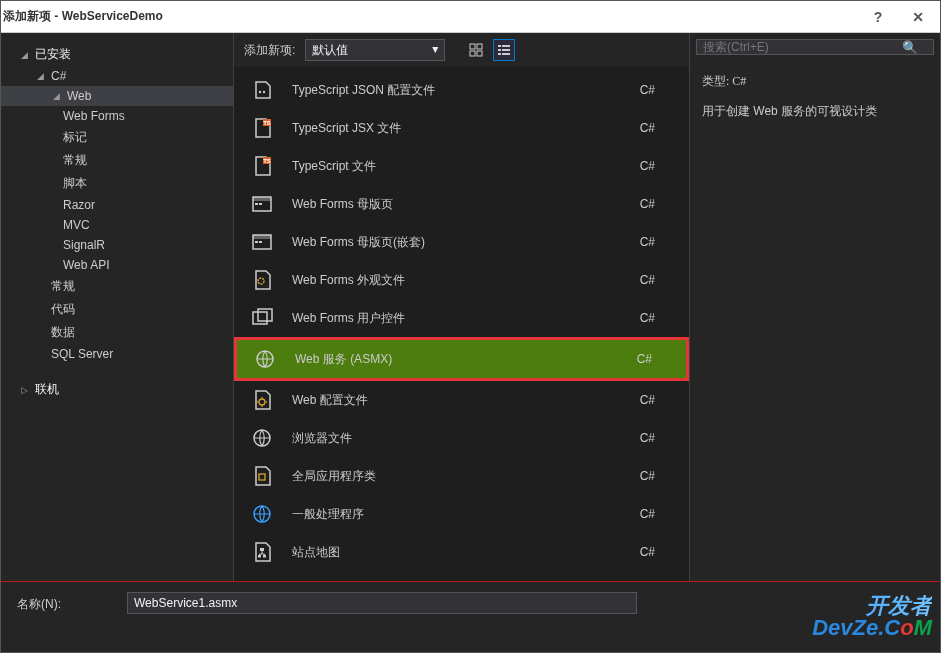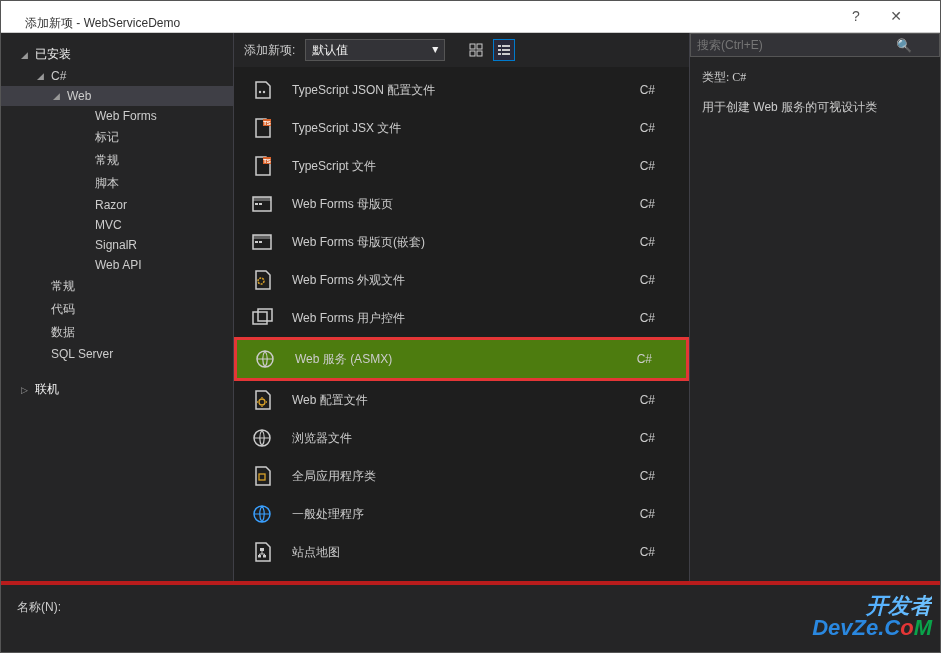--- a/index.html
+++ b/index.html
@@ -11,23 +11,24 @@
       width: 941px;
       height: 653px;
       overflow: hidden;
       border: 1px solid #555;
     }
     .titlebar {
       height: 32px;
       background: #ffffff;
       color: #333;
       display: flex;
-      align-items: flex-end;
-      padding: 0 24px;
+      align-items: center;
+      padding: 0 2px;
       border-bottom: 1px solid #ccc;
+      font-weight: bold;
     }
     .titlebar-title { flex: 1; font-size: 12px; }
     .titlebar-btn {
       width: 40px;
       height: 32px;
       display: flex;
       align-items: center;
       justify-content: center;
       cursor: pointer;
       font-size: 14px;
@@ -59,21 +60,21 @@
     }
     .tree-caret {
       display: inline-block;
       width: 14px;
       font-size: 9px;
       color: #999;
     }
     .indent-1 { padding-left: 20px; }
     .indent-2 { padding-left: 36px; }
     .indent-3 { padding-left: 52px; }
-    .indent-4 { padding-left: 80px; }
+    .indent-4 { padding-left: 48px; }
     .center-panel {
       flex: 1;
       display: flex;
       flex-direction: column;
       background: #1e1e1e;
       border-left: 1px solid #3f3f46;
       border-right: 1px solid #3f3f46;
     }
     .center-toolbar {
       height: 34px;
@@ -130,21 +131,22 @@
     }
     .template-label { flex: 1; }
     .template-lang { color: #ccc; padding-right: 20px; }
     .right-panel {
       width: 250px;
       background: #252526;
       display: flex;
       flex-direction: column;
     }
     .search-box {
-      height: 24px;
+      margin: 6px;
+      height: 16px;
       background: #333337;
       border: 1px solid #555;
       display: flex;
       align-items: center;
       padding: 0 6px;
       gap: 44px;
     }
     .search-input {
       flex: 1;
       background: transparent;
@@ -159,21 +161,21 @@
       color: #ccc;
       line-height: 1.8;
     }
     .info-type { margin-bottom: 8px; font-family: Liberation Serif, serif; }
     .bottom-bar {
       height: 72px;
       background: #252526;
       padding: 10px 16px;
       display: flex;
       align-items: flex-start;
-      border-top: 4px solid #b91c1c;
+      border-top: 1px solid #b91c1c;
       position: relative;
     }
     .name-label {
       width: 110px;
       color: #ccc;
       padding-top: 4px;
     }
     .name-input {
       width: 510px;
       height: 22px;
@@ -469,17 +471,18 @@
         <span>类型:</span>
         <span>C#</span>
       </div>
       <div>用于创建 Web 服务的可视设计类</div>
     </div>
   </div>
 </div>
 
 <div class="bottom-bar">
   <span class="name-label">名称(N):</span>
+  <input class="name-input" value="WebService1.asmx" style="">
   <div class="watermark">
     <div class="wm-line1">开发者</div>
     <div class="wm-line2"><span>DevZe.C</span><span class="o">o</span><span class="m">M</span></div>
   </div>
 </div>
 
 </body></html>

